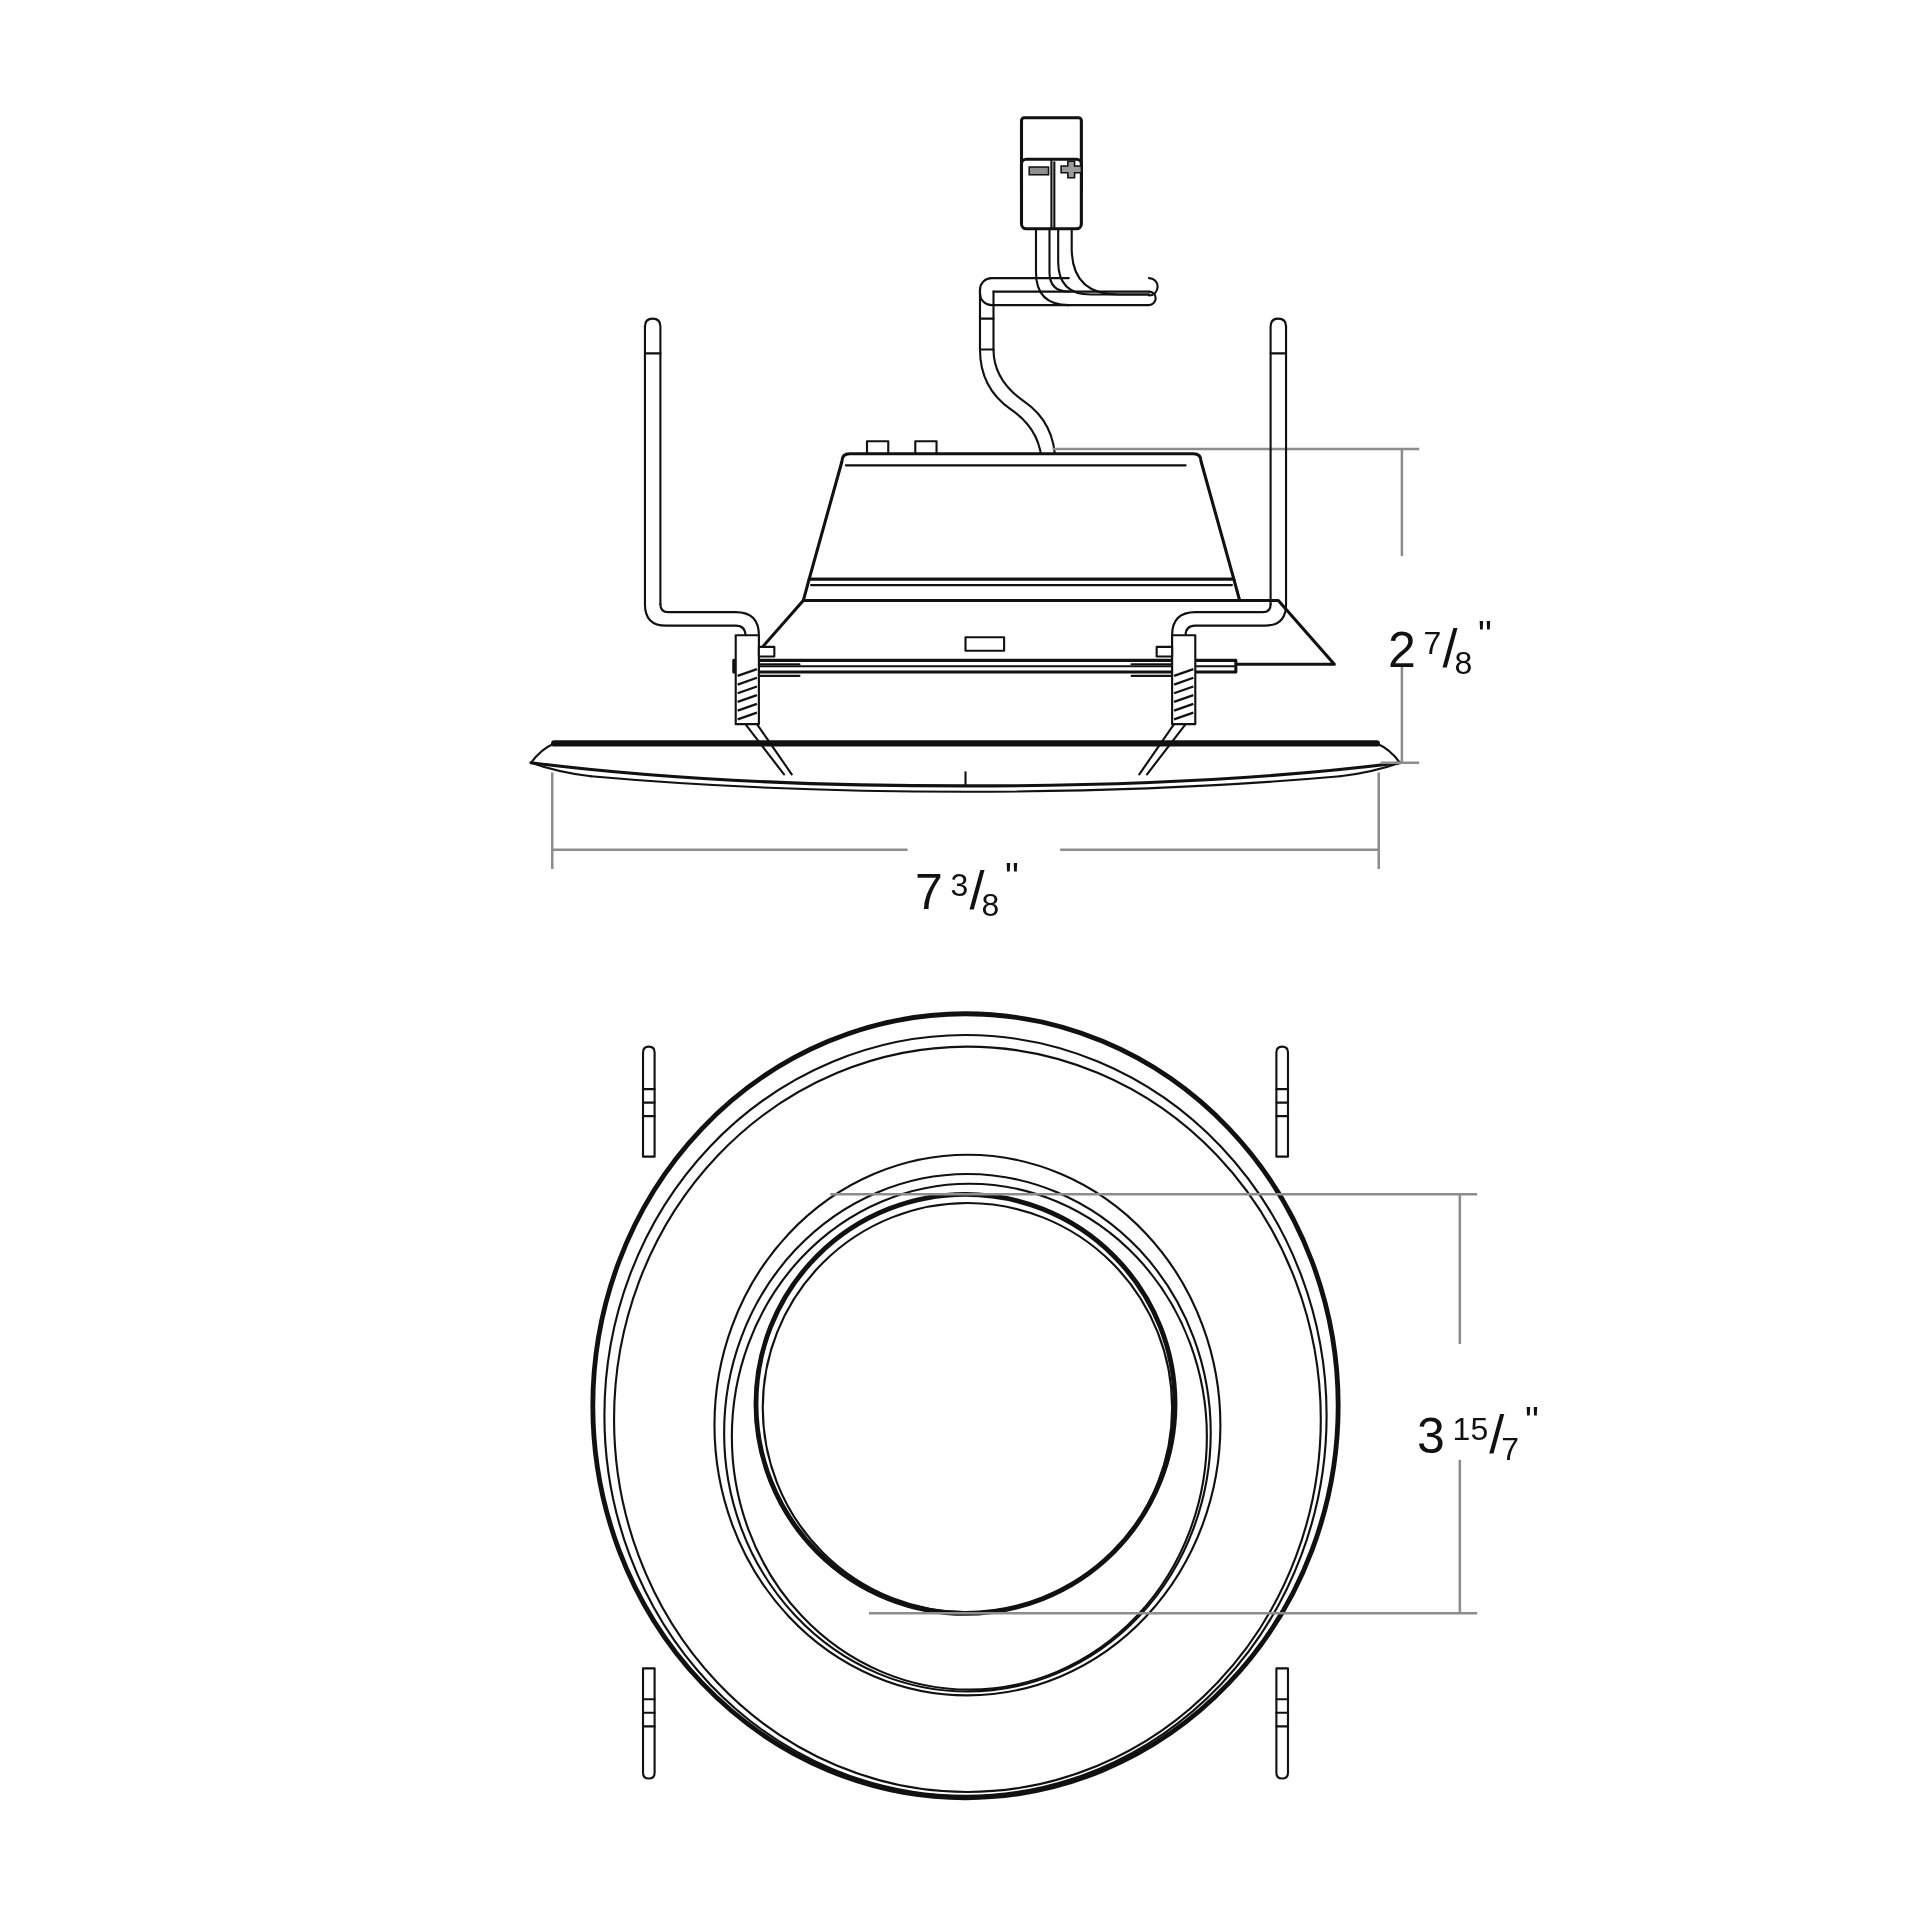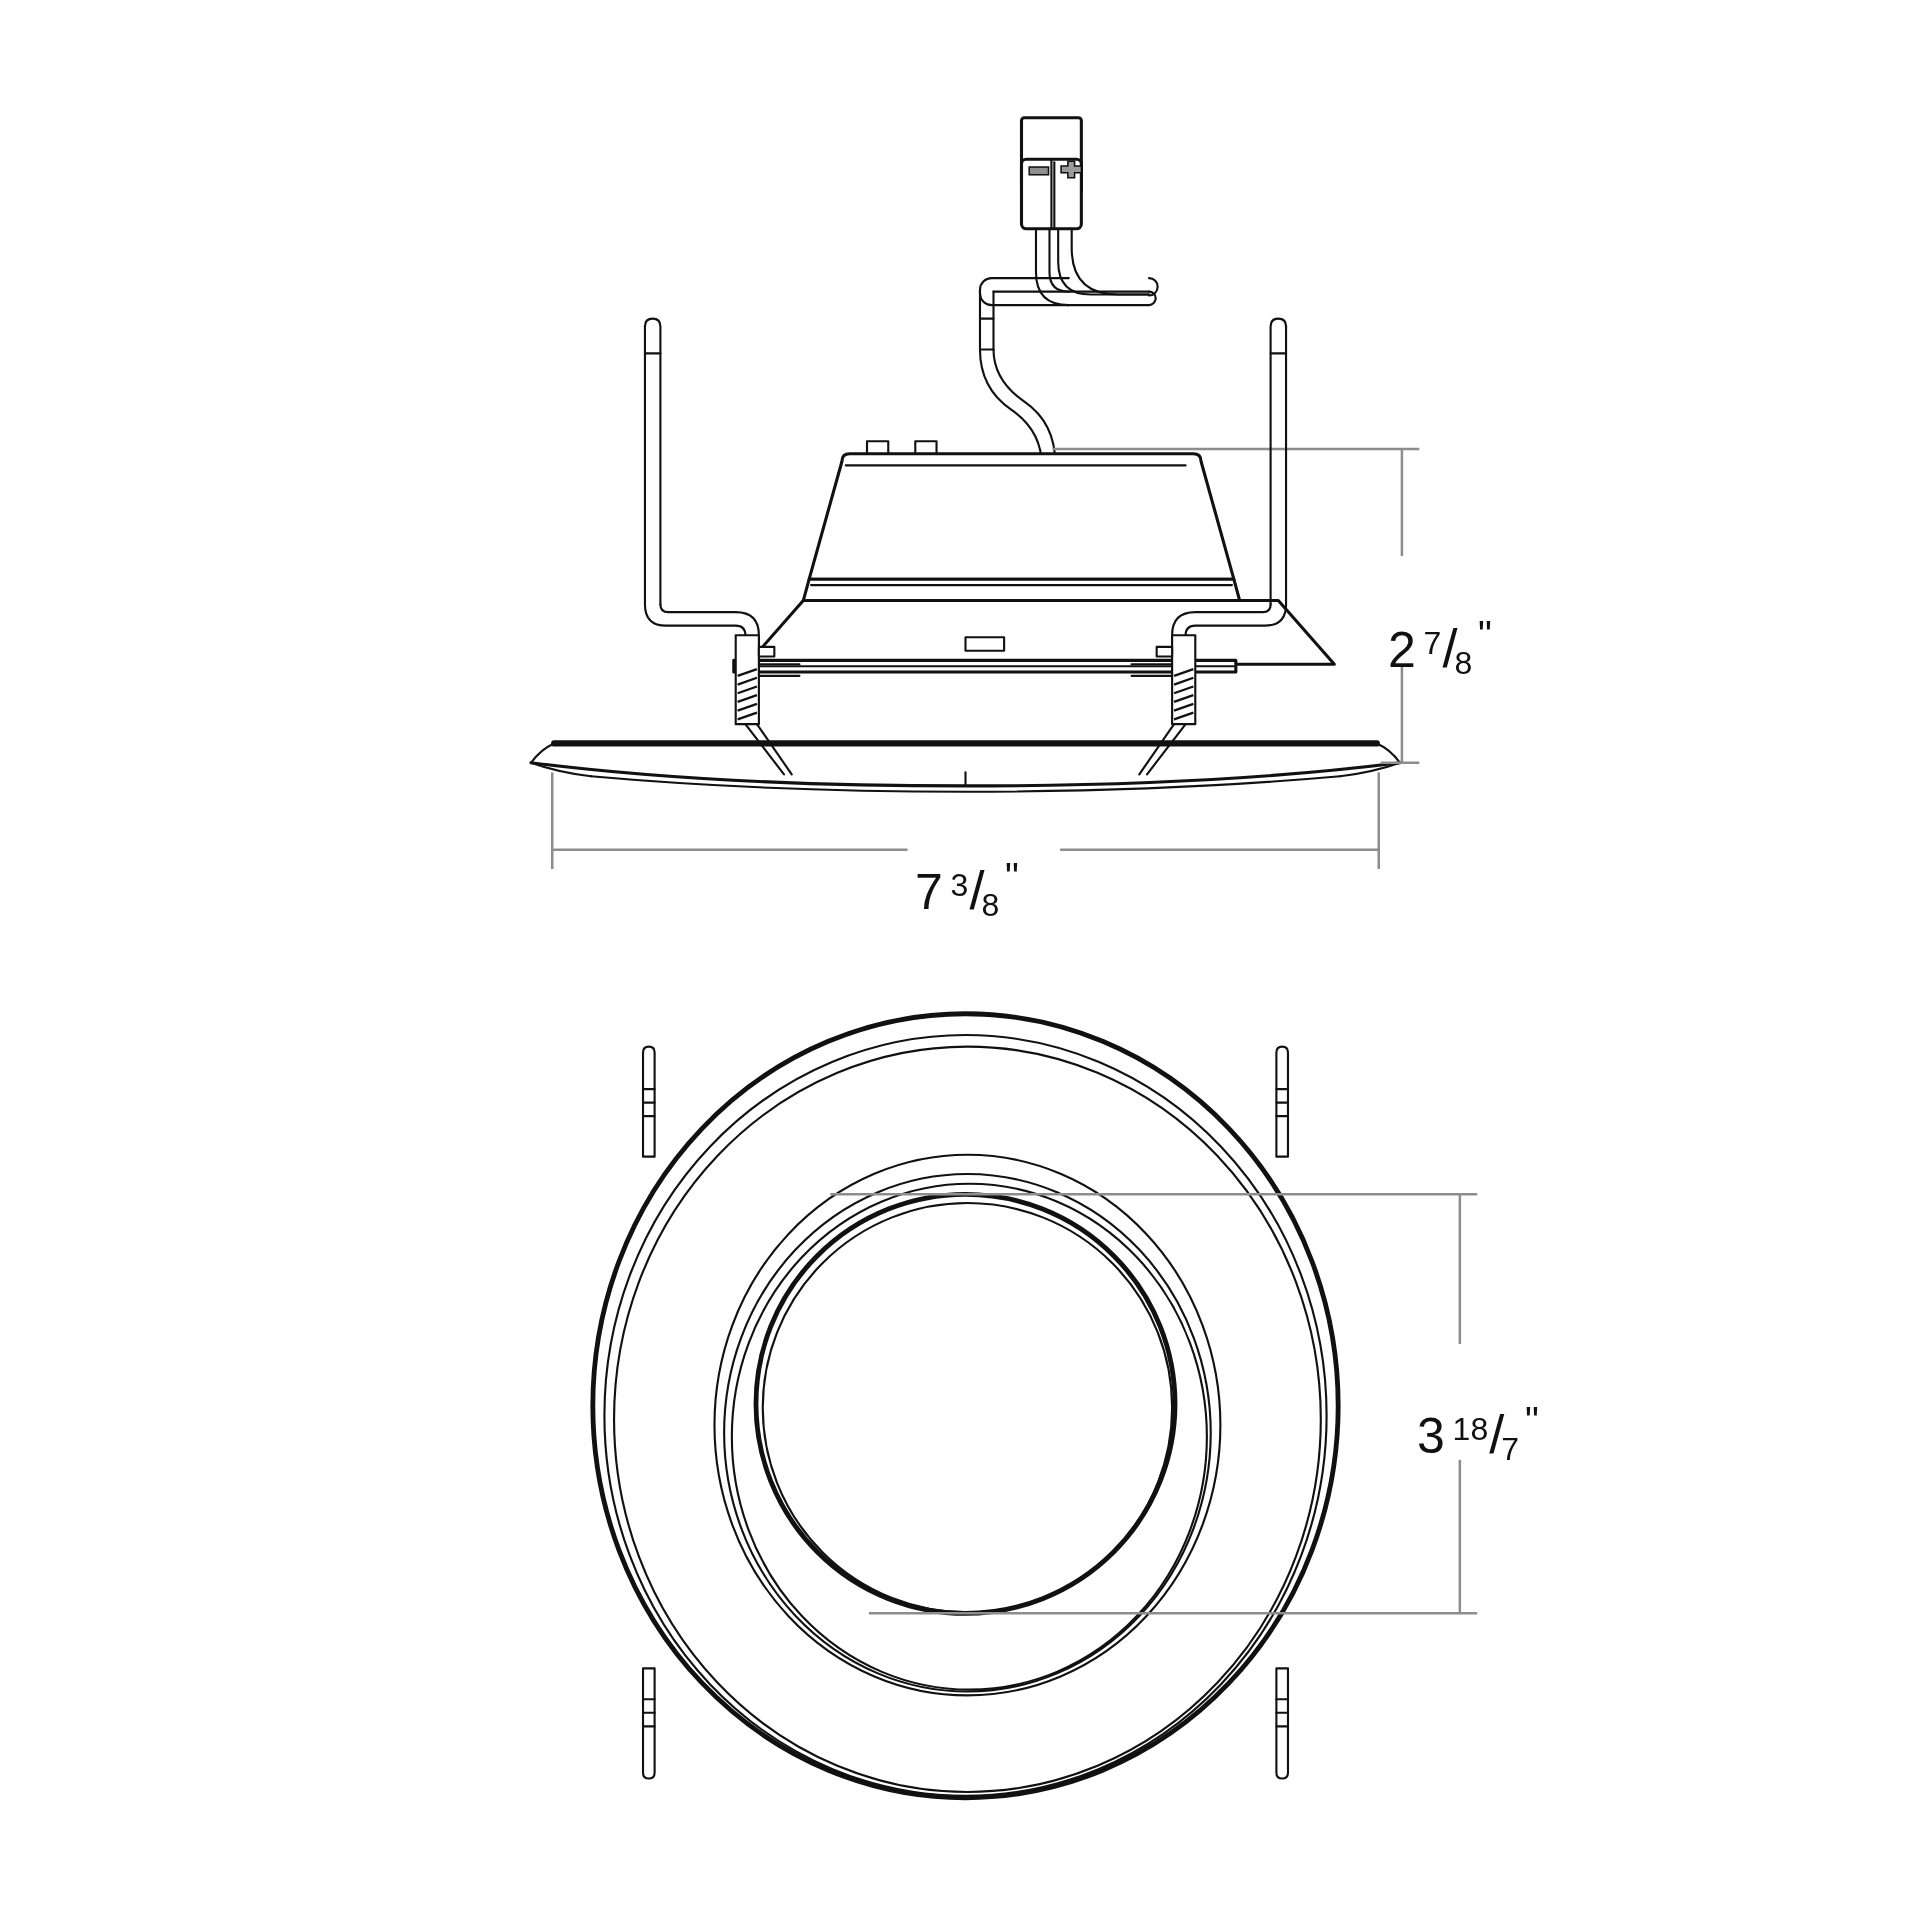--- a/index.html
+++ b/index.html
@@ -253,17 +253,17 @@
 
   <div class="dimlabel" style="left:1388px; top:577px;">
     <span class="whole">2</span><span class="frac"><span class="num">7</span><span class="slash">/</span><span class="den">8</span></span><span class="inchmark">"</span>
   </div>
 
   <div class="dimlabel" style="left:915px; top:819px;">
     <span class="whole">7</span><span class="frac"><span class="num">3</span><span class="slash">/</span><span class="den">8</span></span><span class="inchmark">"</span>
   </div>
 
   <div class="dimlabel" style="left:1417px; top:1363px;">
-    <span class="whole">3</span><span class="frac"><span class="num">18</span><span class="slash">/</span><span class="den">7</span></span><span class="inchmark">"</span>
+    <span class="whole">3</span><span class="frac"><span class="num">15</span><span class="slash">/</span><span class="den">7</span></span><span class="inchmark">"</span>
   </div>
 
 </div>
 
 
 </body></html>

